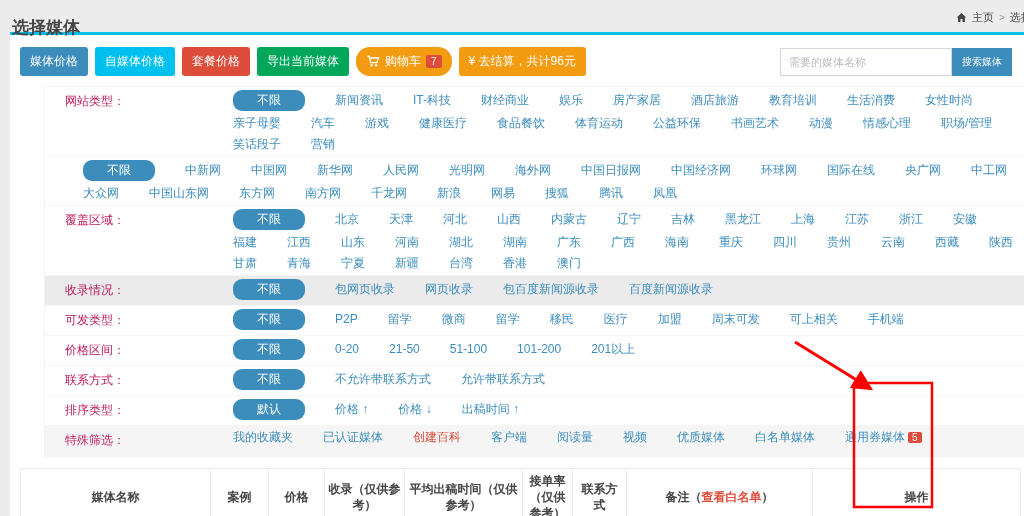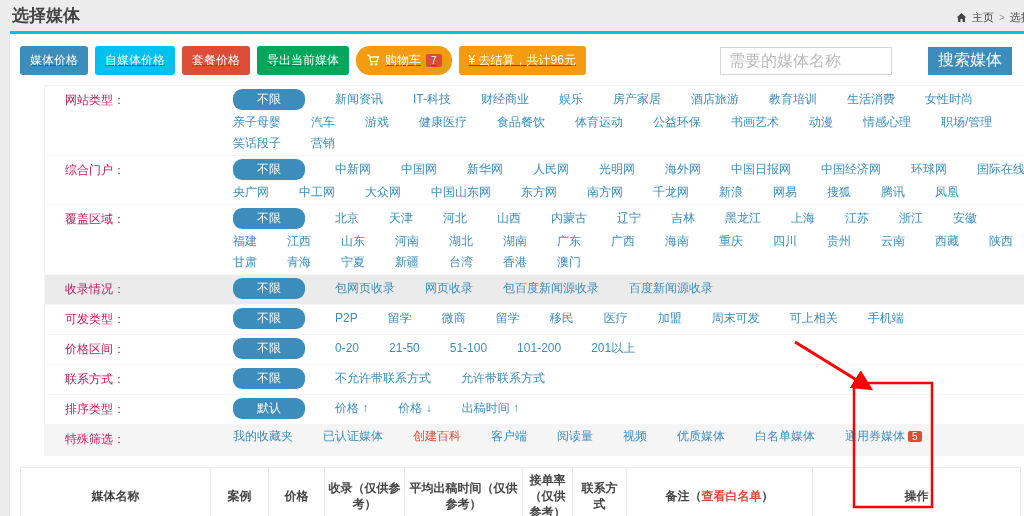--- a/index.html
+++ b/index.html
@@ -3,40 +3,40 @@
 <meta charset="utf-8">
 <style>
   * { margin:0; padding:0; box-sizing:border-box; }
   html,body { width:1024px; height:516px; overflow:hidden; }
   body {
     position:relative;
     font-family:"Liberation Sans","DejaVu Sans",sans-serif;
     font-size:12px; color:#555; background:#ececec;
   }
   
-  .content-header { position:relative; height:31px; padding:4px 12px; }
+  .content-header { position:relative; height:31px; padding:16px 12px; }
   .page-title { font-size:17px; color:#444; font-weight:bold; }
   .breadcrumb { position:absolute; left:956px; top:10px; white-space:nowrap; color:#444; font-size:11px; display:flex; align-items:center; gap:5px; }
   .breadcrumb a { color:#444; text-decoration:none; }
   .crumb-sep { color:#999; font-size:10px; }
   
   .panel { background:#fff; border-top:3px solid #00c0ef; margin-left:10px; margin-right:-12px;
            box-shadow:0 1px 1px rgba(0,0,0,.08); padding:8px 10px 0 10px; min-height:480px; }
   
   .toolbar { display:flex; align-items:center; padding:4px 0 10px 0; }
   .tbtn { border:none; color:#fff; font-size:12px; padding:6px 10px; margin-right:7px; border-radius:3px;
           cursor:pointer; display:inline-flex; align-items:center; gap:5px;
           font-family:"Liberation Sans","DejaVu Sans",sans-serif; white-space:nowrap; }
   .tbadge { background:#dd4b39; color:#fff; font-size:10px; padding:1px 5px; border-radius:2px; }
   .search-group { margin-left:auto; display:flex; align-items:center; padding-right:14px; }
-  .search-input { width:172px; height:28px; border:1px solid #d2d6de; padding:0 8px; font-size:16px; color:#555;
+  .search-input { width:172px; height:28px; border:1px solid #d2d6de; padding:0 8px; font-size:11px; color:#555;
                   font-family:"Liberation Sans","DejaVu Sans",sans-serif; outline:none; }
   .search-input::placeholder { color:#bbb; }
-  .search-btn { height:28px; border:none; background:#3c8dbc; color:#fff; font-size:16px; padding:0 10px;
-                cursor:pointer; white-space:nowrap; font-family:"Liberation Sans","DejaVu Sans",sans-serif;margin-left:36px; }
+  .search-btn { height:28px; border:none; background:#3c8dbc; color:#fff; font-size:10px; padding:0 10px;
+                cursor:pointer; white-space:nowrap; font-family:"Liberation Sans","DejaVu Sans",sans-serif; }
   
   .filters { margin-left:24px; border:1px solid #f4f4f4; border-right:none; }
   .filter-row { display:flex; align-items:flex-start; border-bottom:1px solid #f6f6f6; padding:3px 0; }
   .filter-row.shaded { background:#ebebeb; }
   .filter-row.shaded2 { background:#f5f5f5; }
   .filter-label { flex:0 0 150px; padding:3px 0 3px 20px; color:#be185d; line-height:17px; }
   .filter-options { flex:1; display:flex; flex-wrap:wrap; align-items:center; column-gap:30px; row-gap:4px;
                     padding-left:38px; line-height:17px; }
   .chip { background:#3c8dbc; color:#fff; padding:2px 24px; border-radius:9px; cursor:pointer; text-decoration:none; }
   .opt { color:#3c8dbc; text-decoration:none; cursor:pointer; white-space:nowrap; }
@@ -62,21 +62,21 @@
       </svg>
     <a>主页</a>
     <span class="crumb-sep">&gt;</span>
     <a>选择媒体</a>
   </div>
 </div>
 
 <div class="panel">
 
   <div class="toolbar">
-    <div style="display:flex;align-items:center;text-decoration:underline;">
+    <div style="display:flex;align-items:center;">
         <button class="tbtn" style="background: rgb(60, 141, 188);">
           <span>媒体价格</span>
         </button>
         <button class="tbtn" style="background: rgb(0, 192, 239);">
           <span>自媒体价格</span>
         </button>
         <button class="tbtn" style="background: rgb(221, 75, 57);">
           <span>套餐价格</span>
         </button>
         <button class="tbtn" style="background: rgb(0, 166, 90);">
@@ -124,21 +124,20 @@
           <a class="opt"><span>公益环保</span></a>
           <a class="opt"><span>书画艺术</span></a>
           <a class="opt"><span>动漫</span></a>
           <a class="opt"><span>情感心理</span></a>
           <a class="opt"><span>职场/管理</span></a>
           <a class="opt"><span>笑话段子</span></a>
           <a class="opt"><span>营销</span></a>
         </div>
       </div>
       <div class="filter-row">
-        <span class="filter-label">综合门户：</span>
         <div class="filter-options">
           <a class="chip">不限</a>
           <a class="opt"><span>中新网</span></a>
           <a class="opt"><span>中国网</span></a>
           <a class="opt"><span>新华网</span></a>
           <a class="opt"><span>人民网</span></a>
           <a class="opt"><span>光明网</span></a>
           <a class="opt"><span>海外网</span></a>
           <a class="opt"><span>中国日报网</span></a>
           <a class="opt"><span>中国经济网</span></a>

